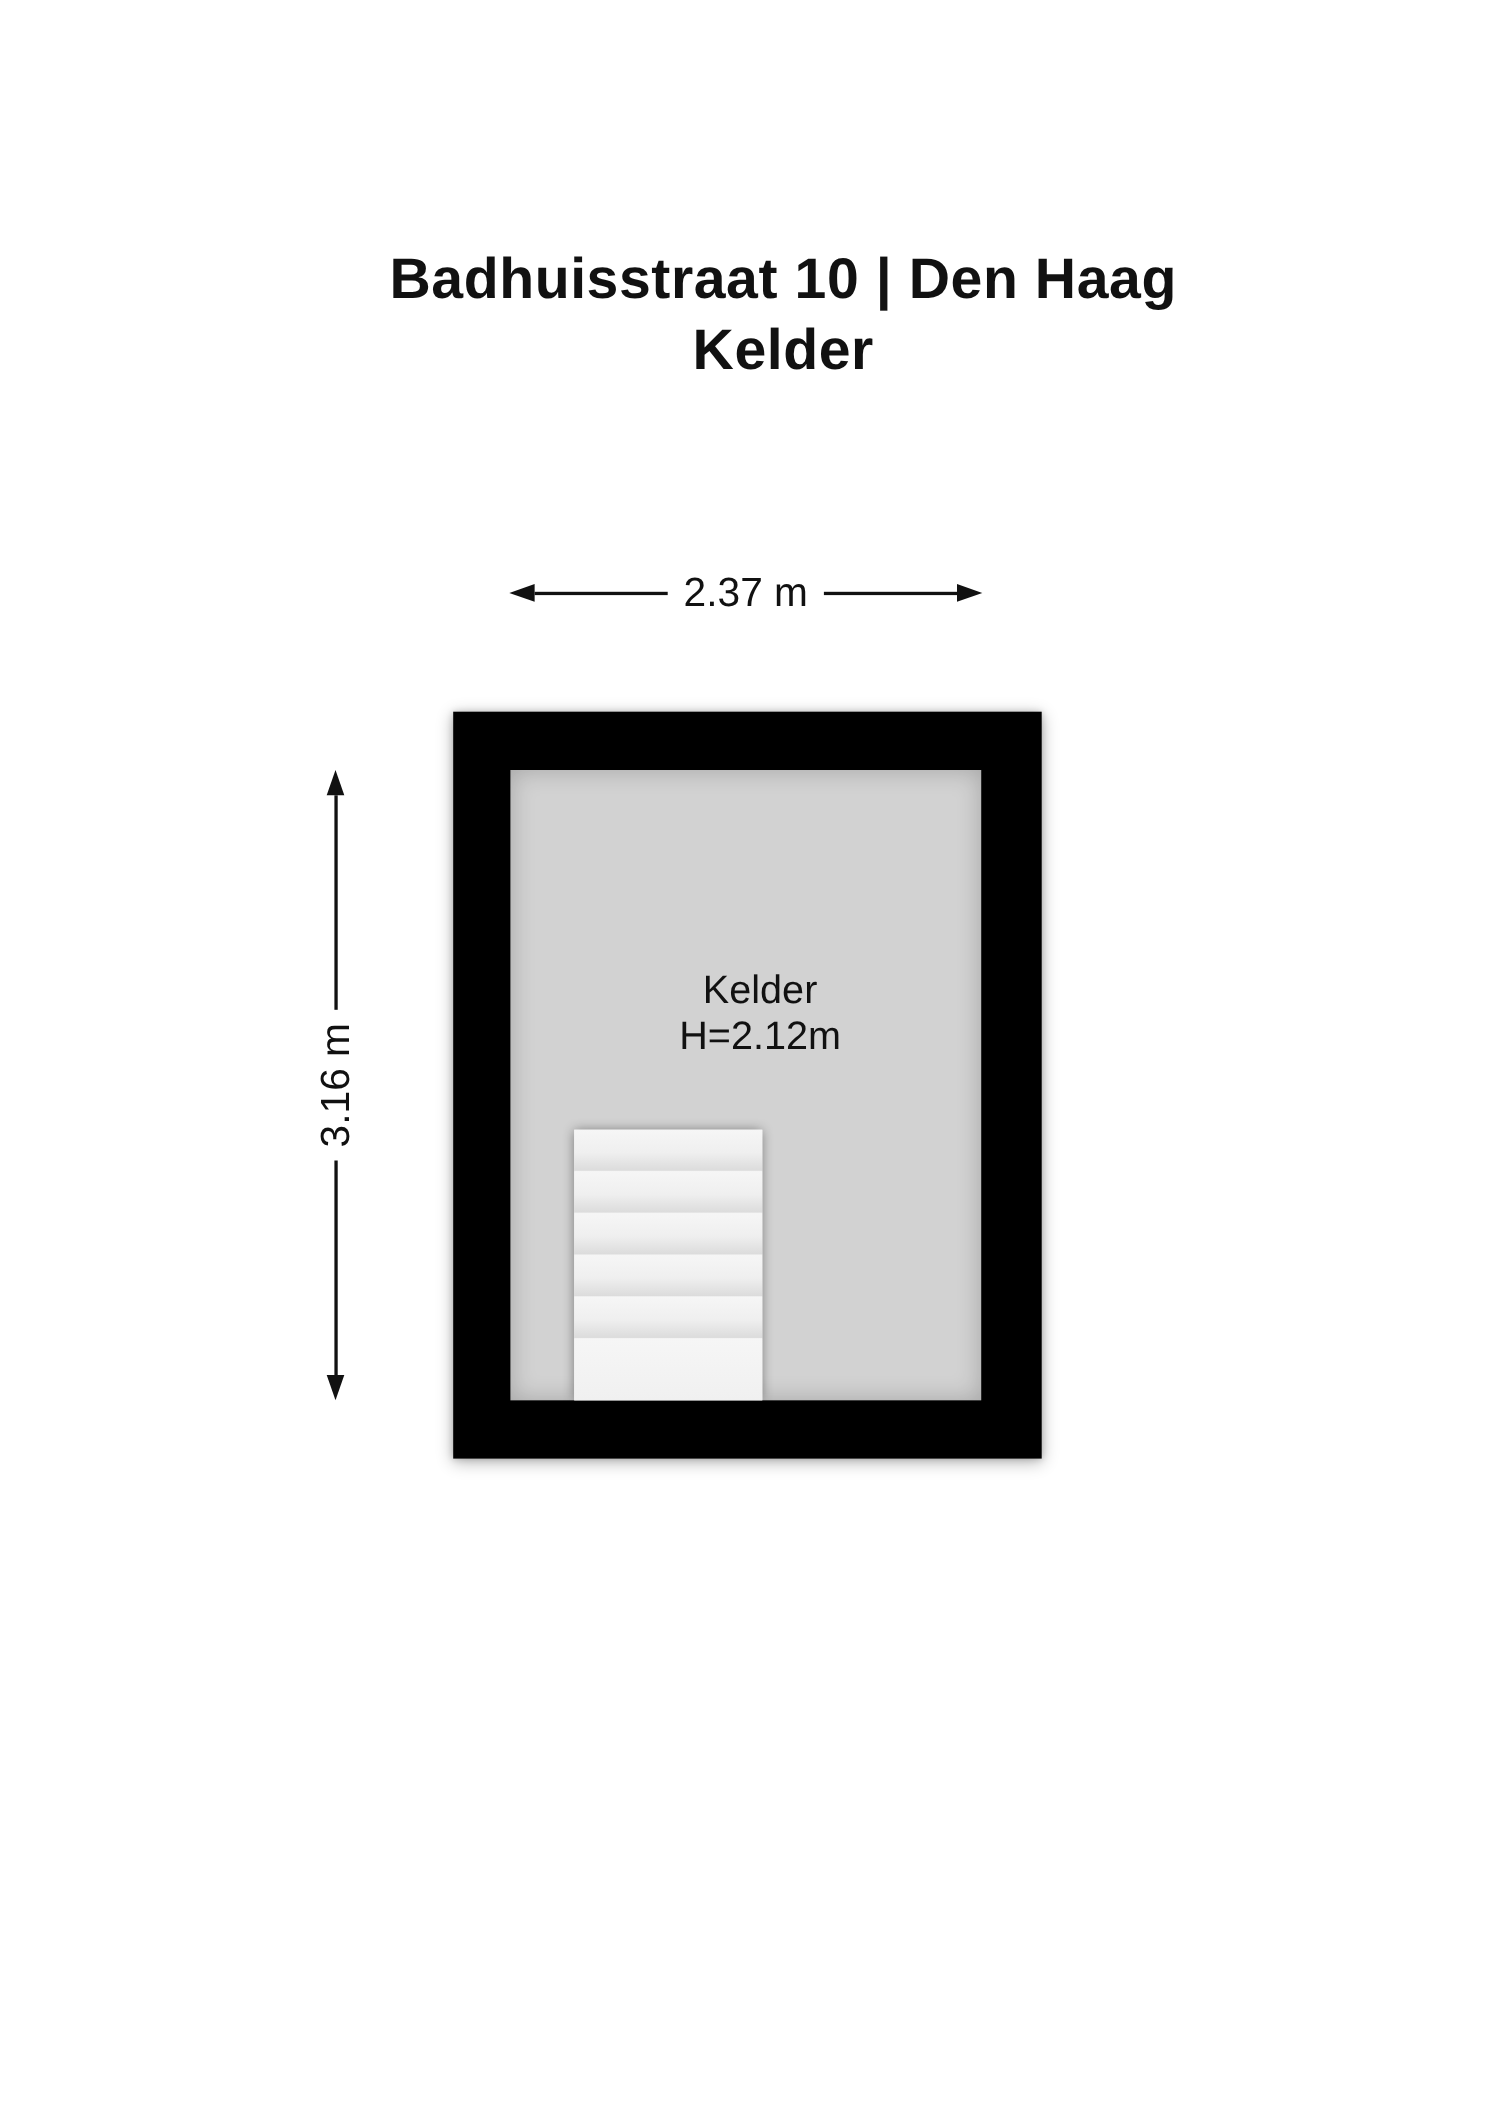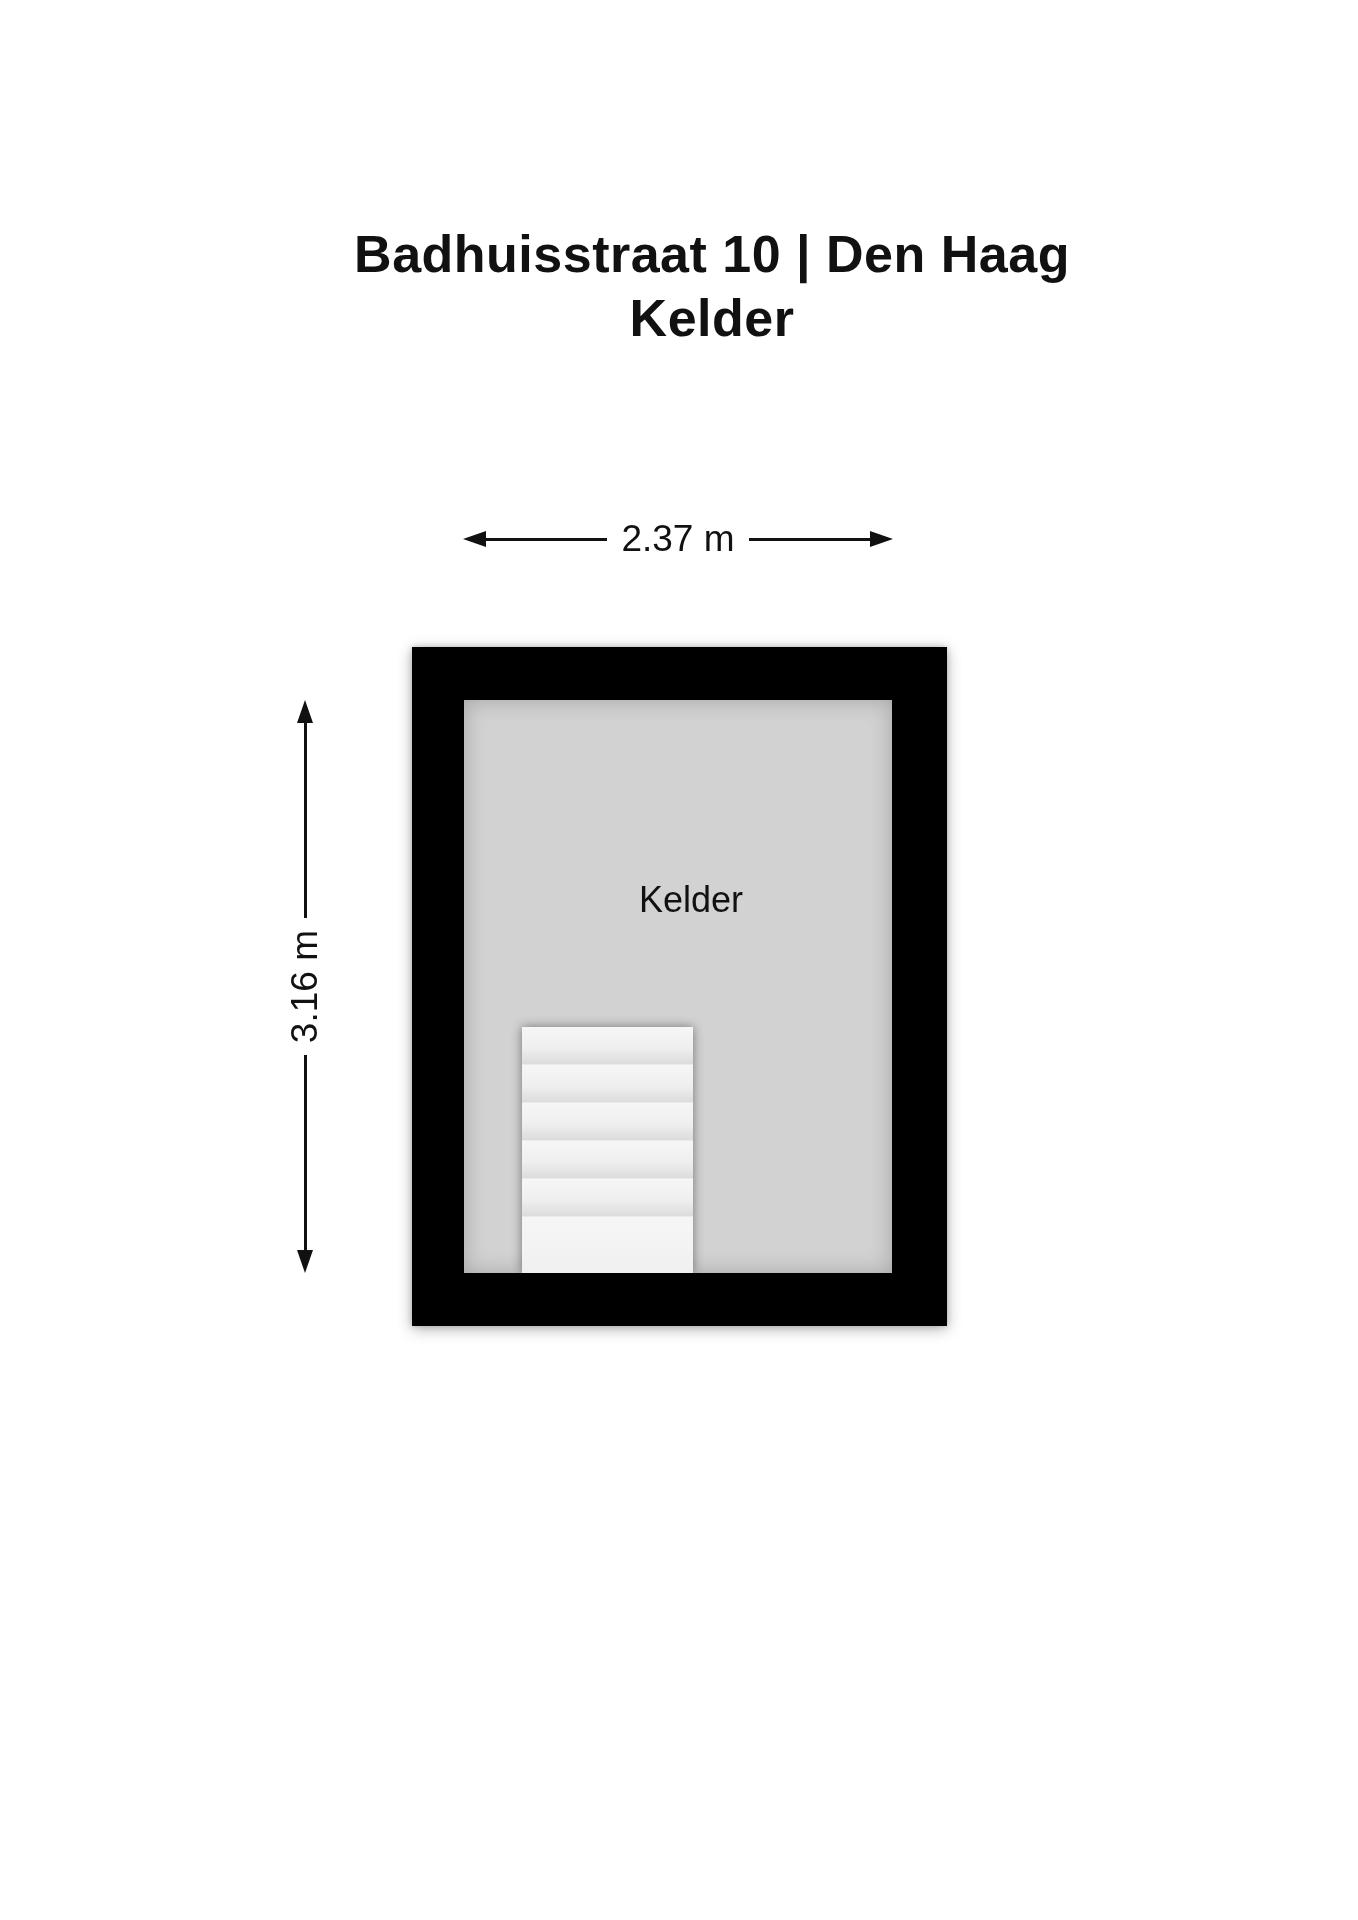--- a/index.html
+++ b/index.html
@@ -189,20 +189,21 @@
     <span class="vline"></span>
     <span class="dim-text-v">3.16 m</span>
     <span class="vline"></span>
     <span class="ah-down"></span>
   </div>
 
   <div class="plan">
     <div class="floor">
       <div class="room-label">
         <div>Kelder</div>
+        <div>H=2.12m</div>
       </div>
       <div class="stairs">
           <div class="tread"></div>
           <div class="tread"></div>
           <div class="tread"></div>
           <div class="tread"></div>
           <div class="tread"></div>
           <div class="tread"></div>
         </div>
     </div>

